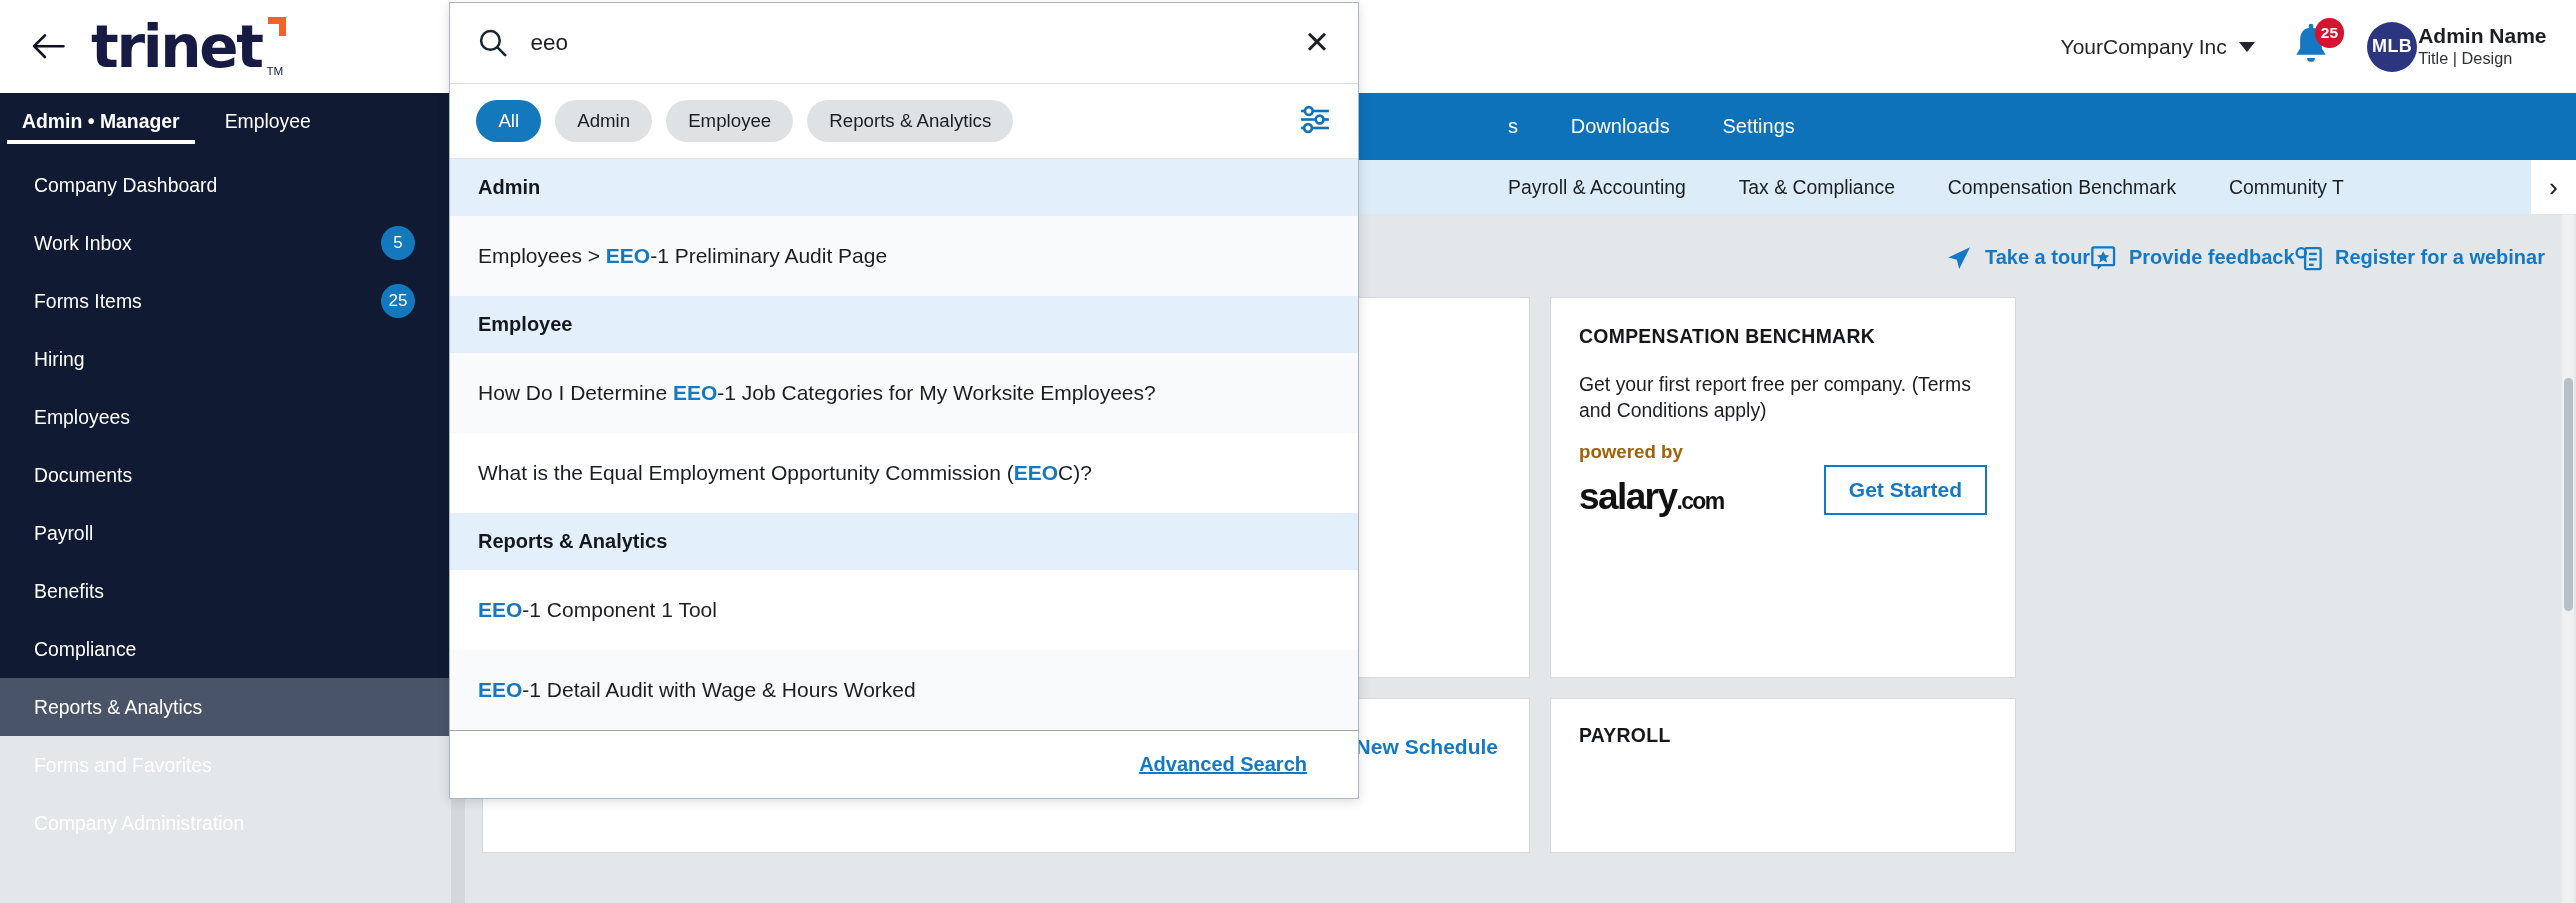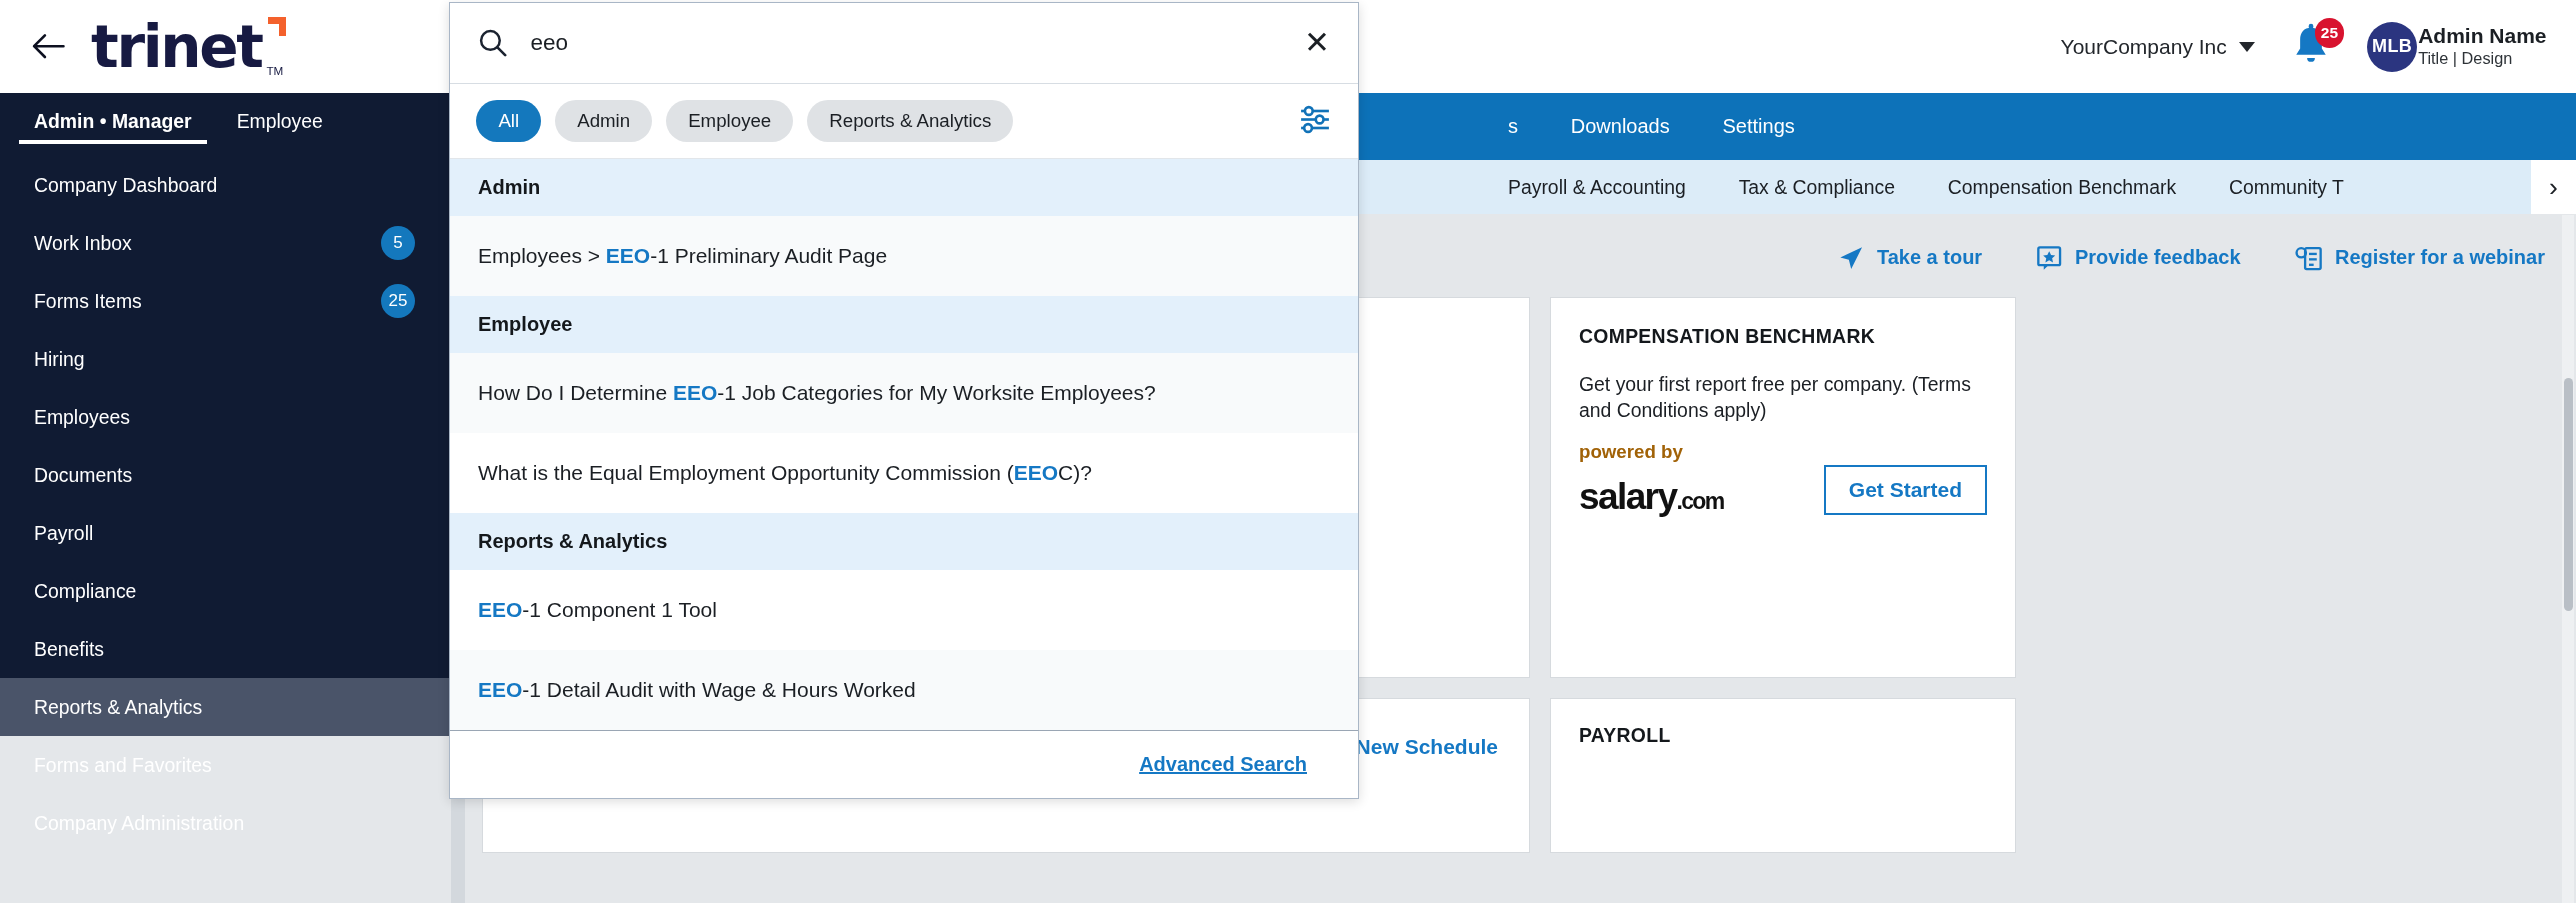--- a/index.html
+++ b/index.html
@@ -25,21 +25,21 @@
   .logo-text {
     font-size: 58px; font-weight: 700; color: #171a42; letter-spacing: -2.3px;
     font-family: "DejaVu Sans", sans-serif;
   }
   .logo-flag {
     position: absolute; right: -3.1px; top: 4.7px; width: 18.7px; height: 18.7px;
     border-top: 7px solid #f4612c; border-right: 7px solid #f4612c;
   }
   .logo-tm { font-size: 11.7px; color: #171a42; margin-left: 4.7px; align-self: flex-end; padding-bottom: 3.1px; }
 
-  .sb-roletabs { display: flex; height: 51px; align-items: flex-end; padding-left: 0; margin-left: 12px; }
+  .sb-roletabs { display: flex; height: 51px; align-items: flex-end; padding-left: 0; }
   .role-tab {
     font-size: 19.4px; color: #ffffff; padding: 0 0 11px 0; cursor: pointer;
     position: relative; margin-left: 22px; margin-right: 23px;
   }
   .role-tab.bold { font-weight: 700; }
   .role-tab.active::after {
     content: ""; position: absolute; left: -15.5px; right: -15.5px; bottom: 0;
     height: 3.9px; background: #ffffff;
   }
   .sb-nav { padding-top: 12.4px; }
@@ -90,21 +90,21 @@
   }
   .subnav-item { color: #1b1f24; font-size: 19.4px; padding: 0 26.4px; cursor: pointer; white-space: nowrap; }
   .subnav-chev {
     position: absolute; right: 0; top: 0; width: 45px; height: 54px; background: #ffffff;
     display: flex; align-items: center; justify-content: center; cursor: pointer;
     font-size: 26.4px; color: #1b1f24;
   }
 
   
   .body-area { position: absolute; left: 451px; top: 215px; right: 0; bottom: 0; background: #e4e7ea; }
-  .actionlinks { display: flex; justify-content: flex-end; align-items: center; gap: 54px; padding: 29.5px 31px 0 0; }
+  .actionlinks { display: flex; justify-content: flex-end; align-items: center; padding: 29.5px 31px 0 0; }
   .alink { display: flex; align-items: center; gap: 12.4px; color: #1578c4; font-size: 20px; font-weight: 700; cursor: pointer; }
 
   .cards { display: flex; gap: 20px; padding: 26.4px 31px 0 31px; align-items: flex-start; }
   .card { background: #ffffff; border: 0.8px solid #d6dade; }
   .card-left { width: 1048px; height: 381px; position: relative; }
   .card-right { width: 466px; height: 381px; padding: 26.4px 28px; position: relative; }
   .radios { display: flex; gap: 0; padding: 36px 0 0 47px; align-items: center; }
   .radio-row { display: flex; align-items: center; gap: 17px; cursor: pointer; }
   .radio-row + .radio-row { margin-left: 117px; }
   .radio { width: 31px; height: 31px; border: 2.3px solid #1578c4; border-radius: 50%; }
@@ -214,24 +214,24 @@
       <div class="sb-item">
           <span>Employees</span>
         </div>
       <div class="sb-item">
           <span>Documents</span>
         </div>
       <div class="sb-item">
           <span>Payroll</span>
         </div>
       <div class="sb-item">
+          <span>Benefits</span>
+        </div>
+      <div class="sb-item">
           <span>Compliance</span>
-        </div>
-      <div class="sb-item">
-          <span>Benefits</span>
         </div>
       <div class="sb-item active">
           <span>Reports &amp; Analytics</span>
         </div>
       <div class="sb-item">
           <span>Forms and Favorites</span>
         </div>
       <div class="sb-item">
           <span>Company Administration</span>
         </div>

